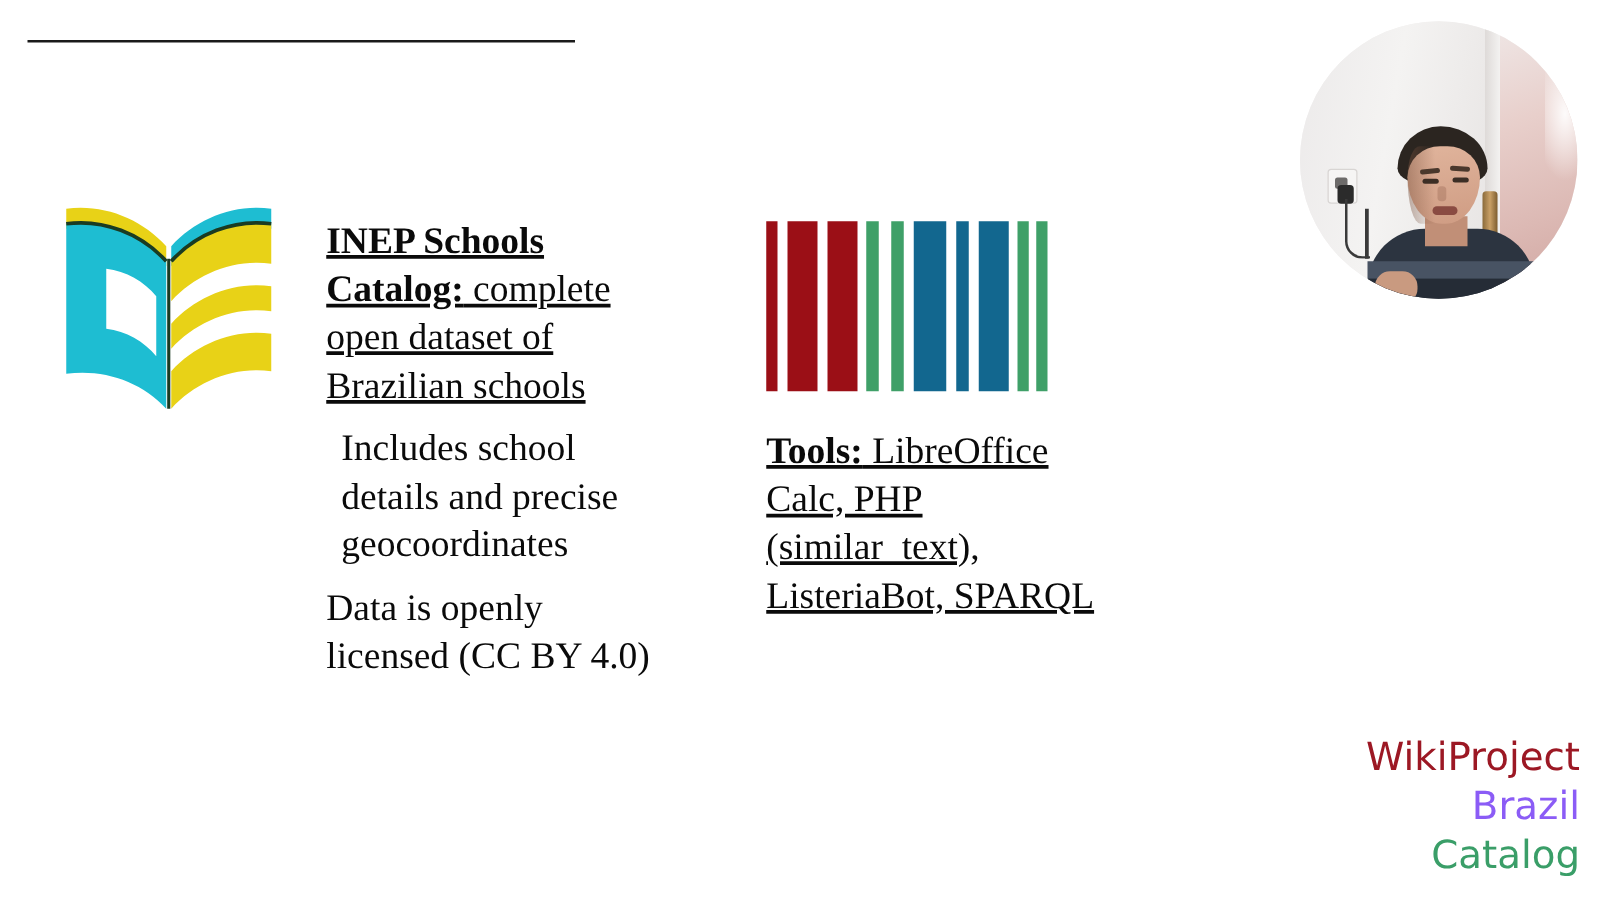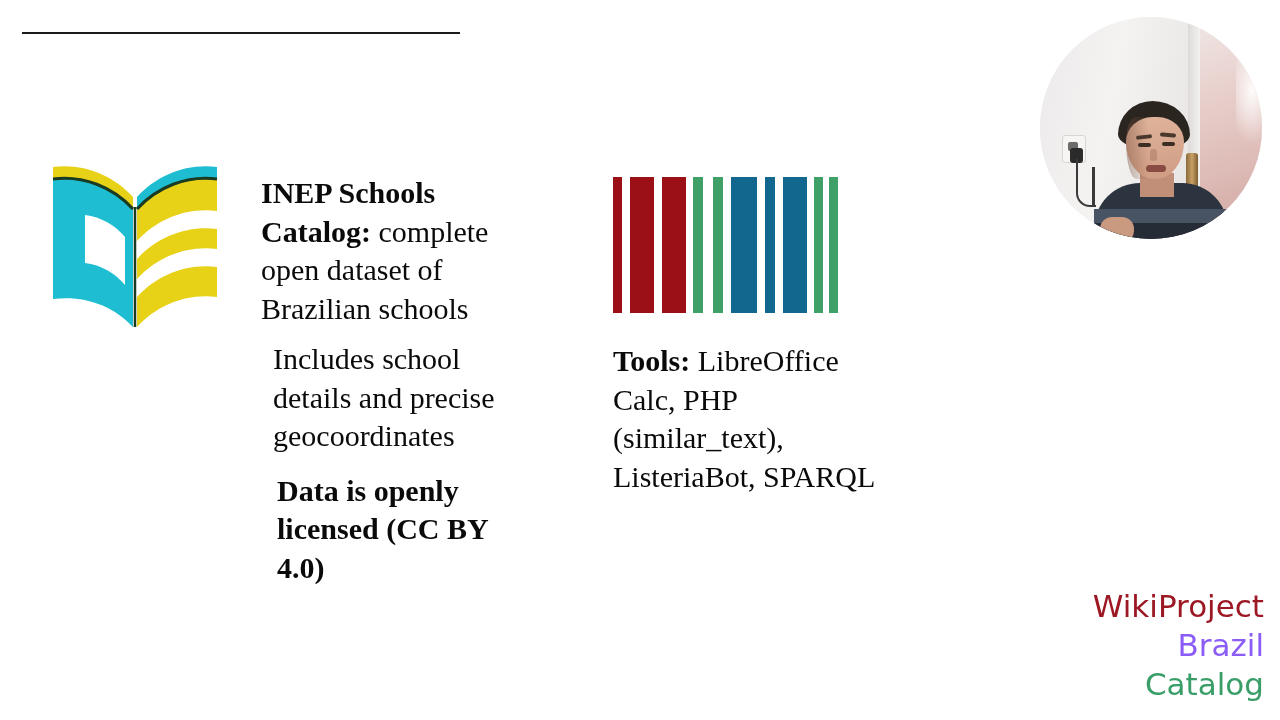--- a/index.html
+++ b/index.html
@@ -190,44 +190,44 @@
                C112,150 142,138 172,142
                Z" fill="#e8d217"></path>
 
       <path d="M8,24 C38,20 68,32 88,54" fill="none" stroke="#1a3b22" stroke-width="3"></path>
       <path d="M172,24 C142,20 112,32 92,54" fill="none" stroke="#1a3b22" stroke-width="3"></path>
       <line x1="90" y1="52" x2="90" y2="172" stroke="#1a3b22" stroke-width="2.5"></line>
     </svg>
   </div>
 
   <div id="left-text" class="body-text">
-    <p id="left-para-1" style="margin:0;"><b>INEP Schools Catalog:</b><span> complete open dataset of Brazilian schools</span></p>
+    <p id="left-para-1" style="margin:0;text-decoration:underline;"><b>INEP Schools Catalog:</b><span> complete open dataset of Brazilian schools</span></p>
     <p id="left-para-2" style="margin:12px;"><span>Includes school details and precise geocoordinates</span></p>
-    <p id="left-para-3" style="margin:16px;font-weight:bold;"><span>Data is openly licensed (CC BY 4.0)</span></p>
+    <p id="left-para-3" style="margin:0;"><span>Data is openly licensed (CC BY 4.0)</span></p>
   </div>
 
 </div>
 
 <div id="right-column" class="column">
 
   <div id="barcode">
       <div class="bar" style="left: 0px; width: 9px; background: rgb(155, 15, 22);"></div>
       <div class="bar" style="left: 17px; width: 24px; background: rgb(155, 15, 22);"></div>
       <div class="bar" style="left: 49px; width: 24px; background: rgb(155, 15, 22);"></div>
       <div class="bar" style="left: 80px; width: 10px; background: rgb(63, 160, 104);"></div>
       <div class="bar" style="left: 100px; width: 10px; background: rgb(63, 160, 104);"></div>
       <div class="bar" style="left: 118px; width: 26px; background: rgb(18, 103, 143);"></div>
       <div class="bar" style="left: 152px; width: 10px; background: rgb(18, 103, 143);"></div>
       <div class="bar" style="left: 170px; width: 24px; background: rgb(18, 103, 143);"></div>
       <div class="bar" style="left: 201px; width: 9px; background: rgb(63, 160, 104);"></div>
       <div class="bar" style="left: 216px; width: 9px; background: rgb(63, 160, 104);"></div>
     </div>
 
   <div id="tools-text" class="body-text">
-    <p style="margin:0;"><b>Tools:</b><span> LibreOffice Calc, PHP (similar_text), ListeriaBot, SPARQL</span></p>
+    <p style="margin:0;text-decoration:underline;"><b>Tools:</b><span> LibreOffice Calc, PHP (similar_text), ListeriaBot, SPARQL</span></p>
   </div>
 
 </div>
 
 <div id="webcam">
   <div class="wc-layer" id="wc-wall-left"></div>
   <div class="wc-layer" id="wc-wall-edge"></div>
   <div class="wc-layer" id="wc-door"></div>
   <div class="wc-layer" id="wc-door-glow"></div>
   <div class="wc-layer" id="wc-bottle"></div>

